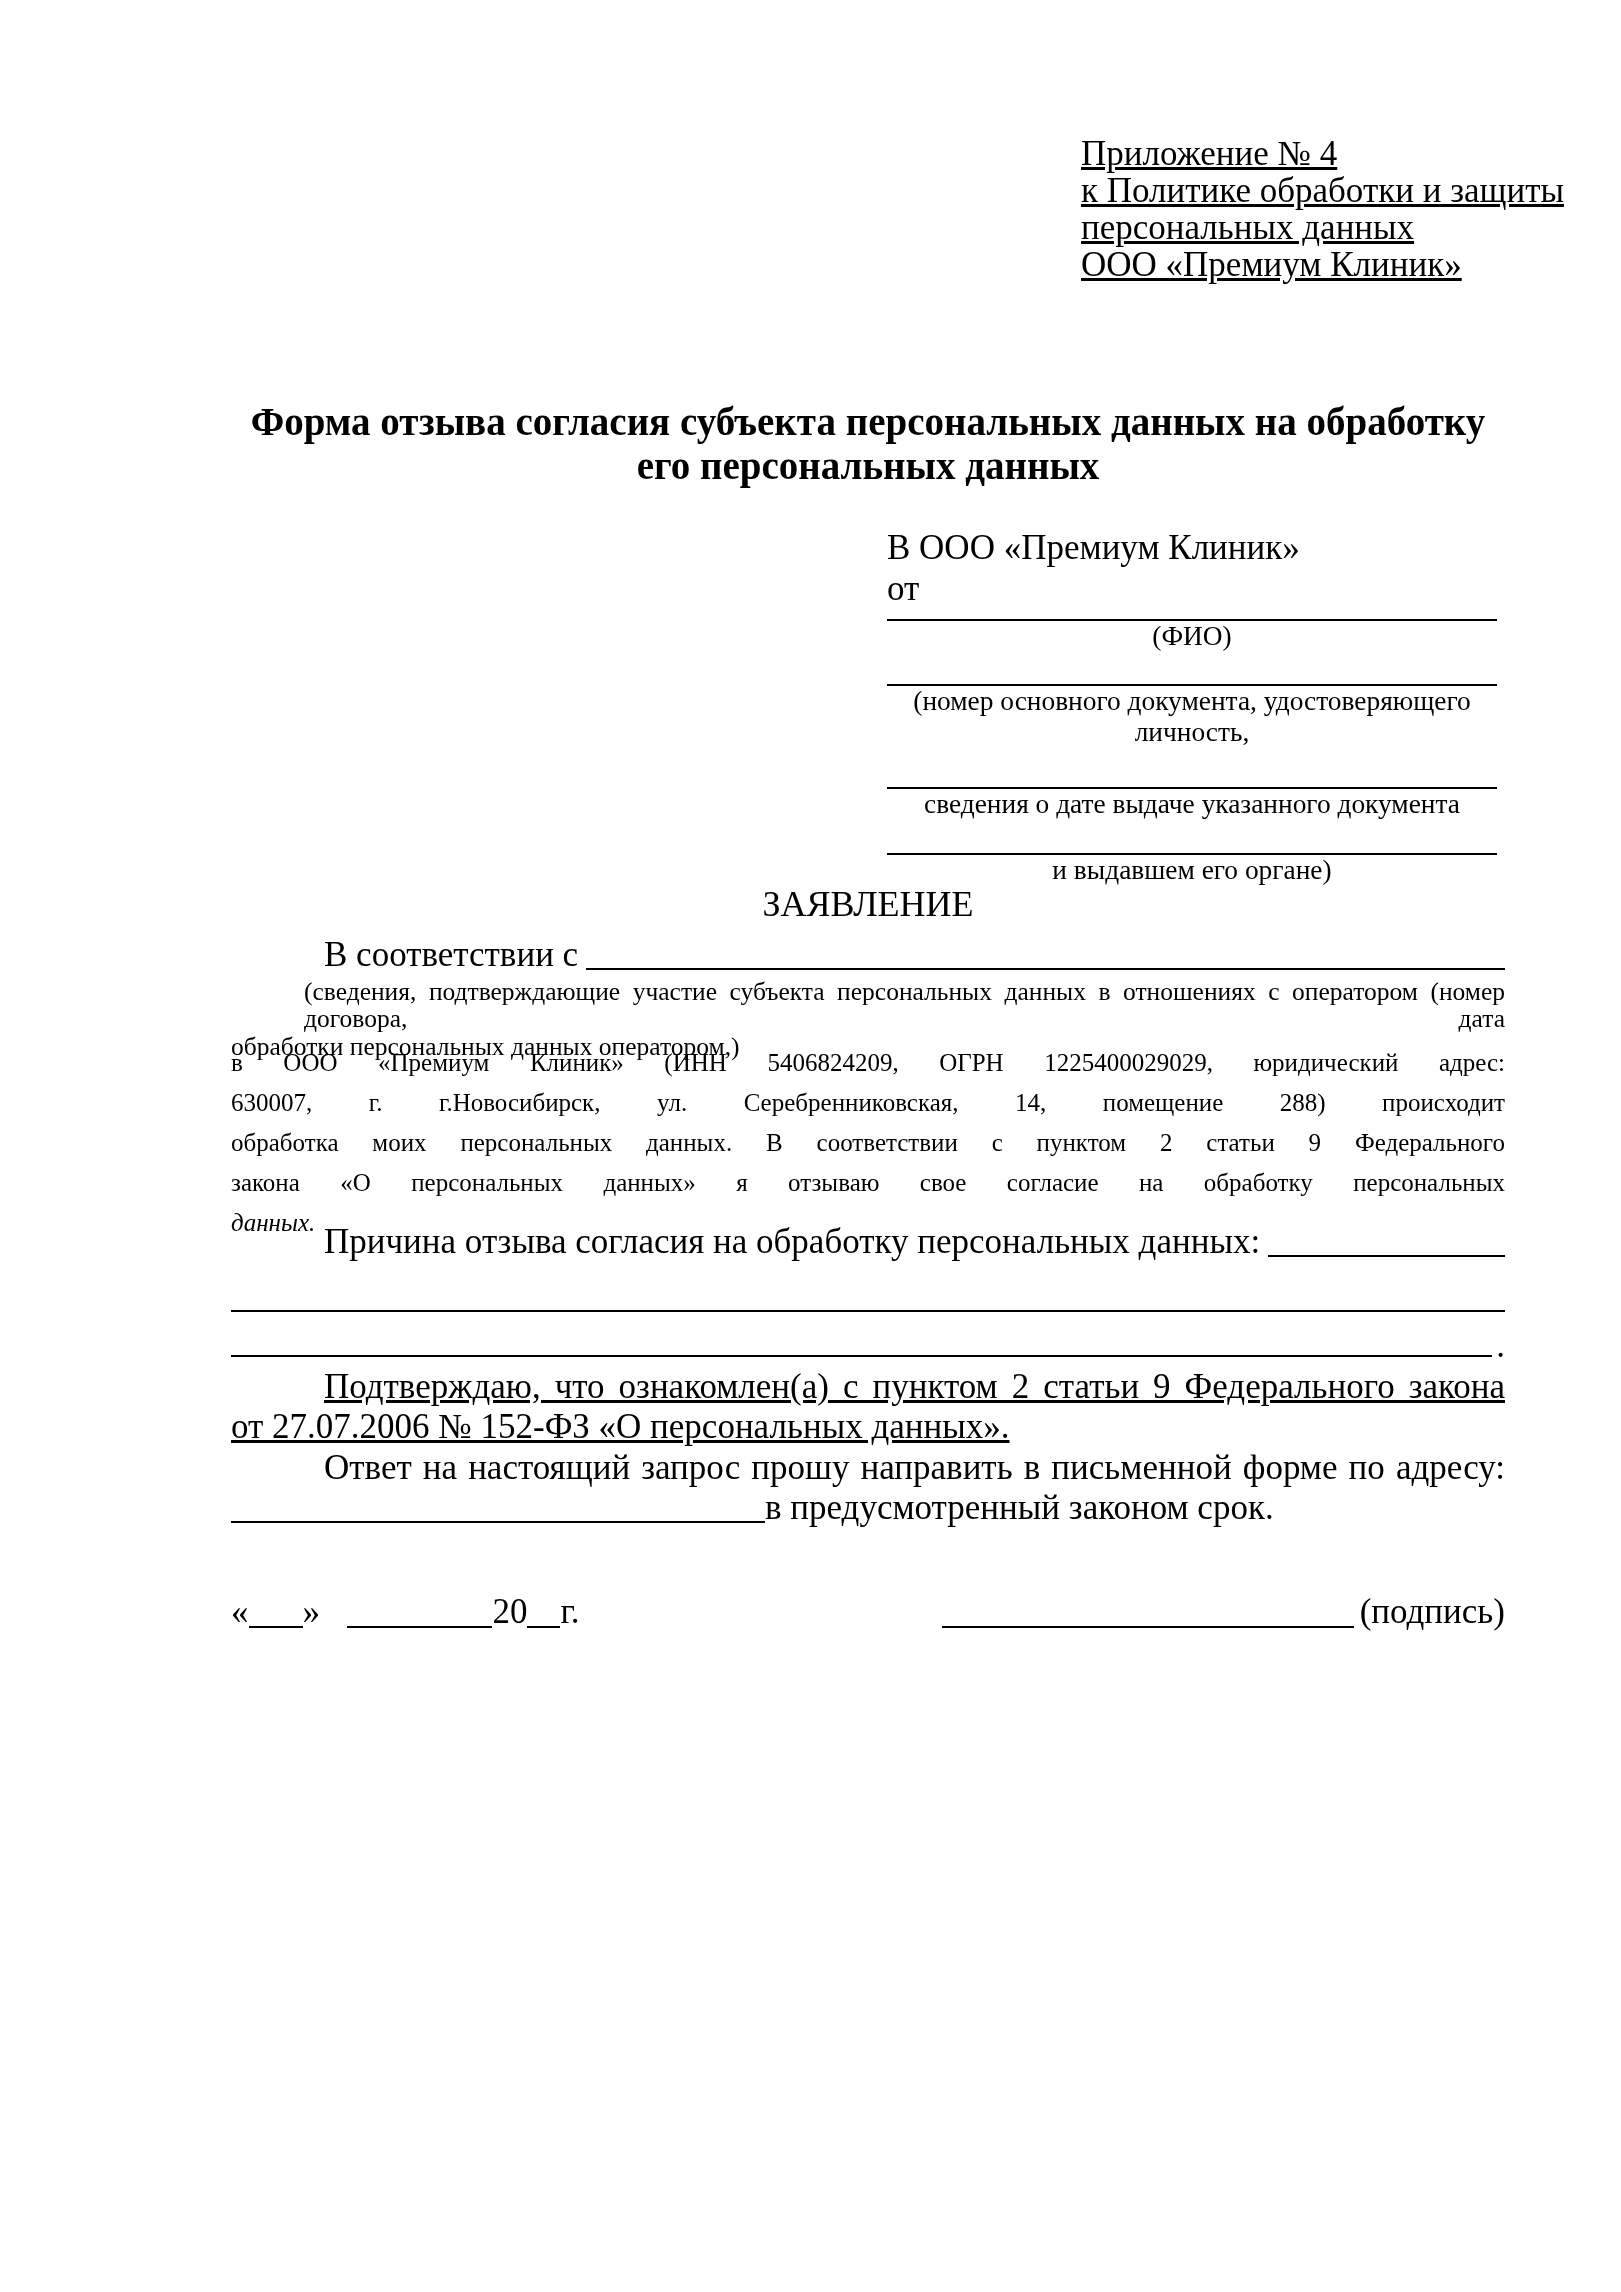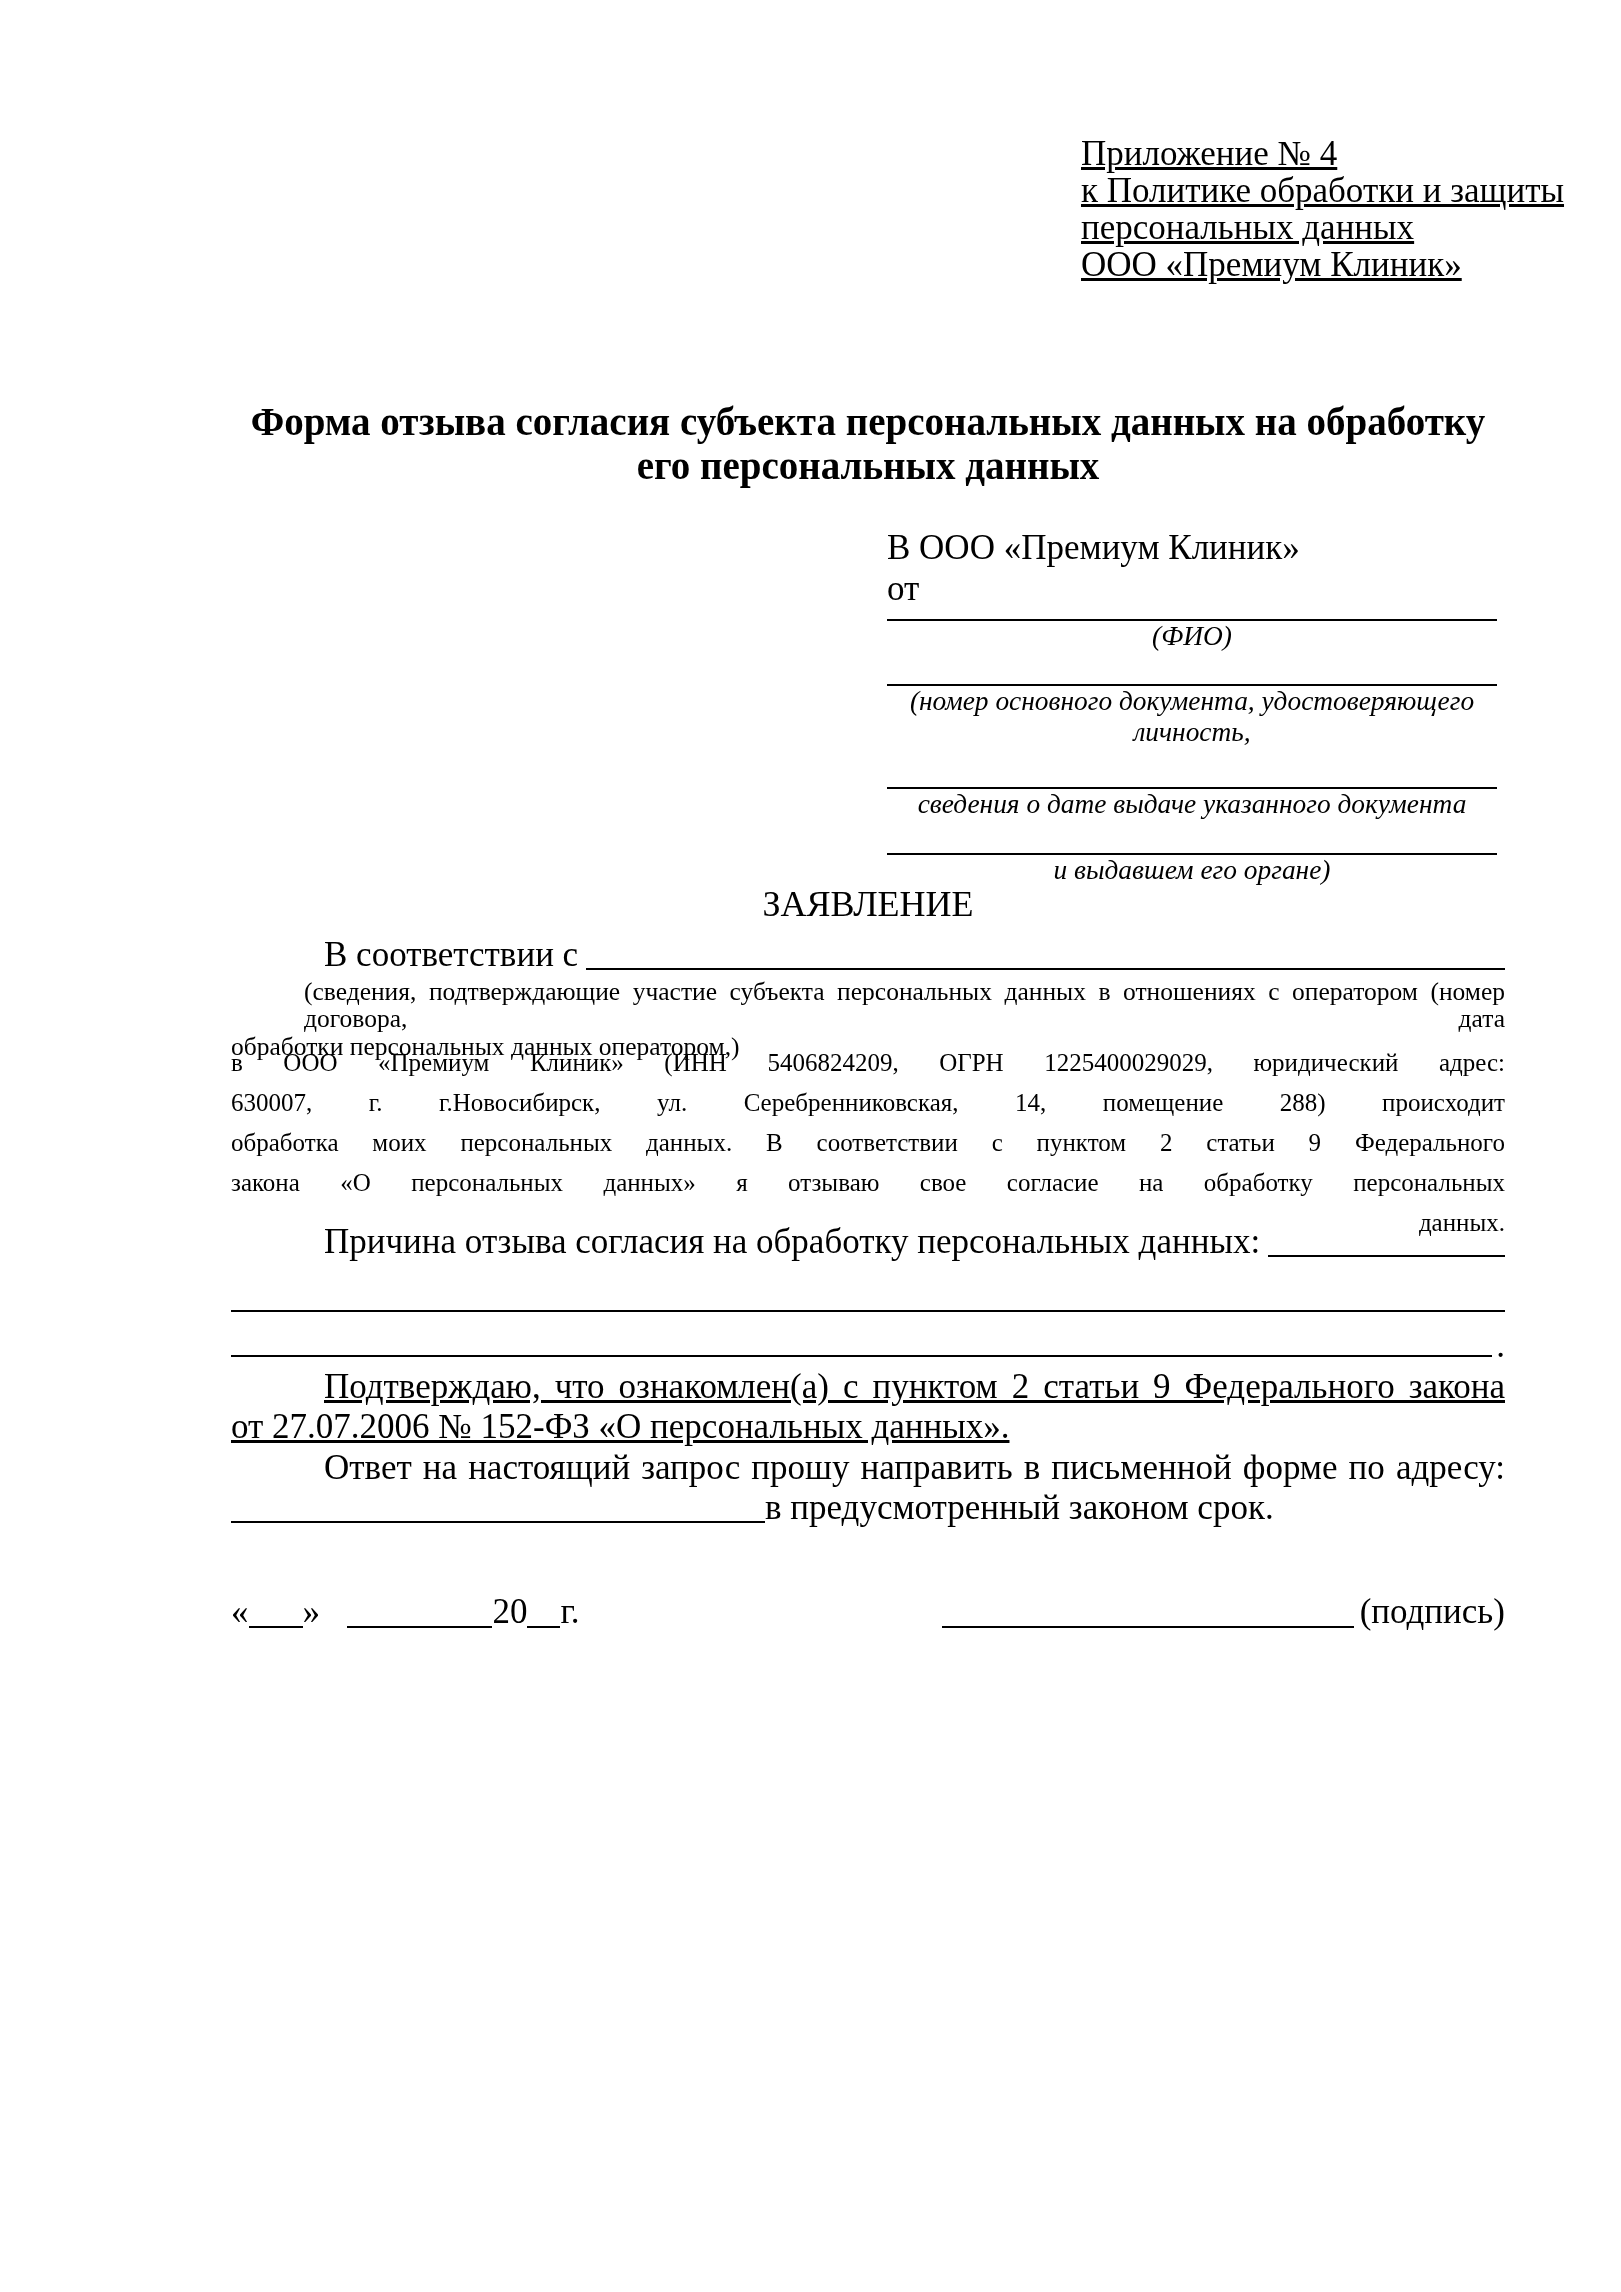--- a/index.html
+++ b/index.html
@@ -17,41 +17,41 @@
   .appendix { left:1081px; top:135px; font-size:35px; line-height:37px; white-space:nowrap;text-decoration:underline; }
 
   
   .doc-title { left:231px; top:400px; width:1274px; text-align:center;
                font-weight:bold; font-size:39px; line-height:44px; }
 
   
   .addressee { left:887px; top:527px; width:610px; font-size:35px; }
   .addr-line { line-height:41px; }
   .rule { border-top:2.9px solid #000; height:0; }
-  .cap { text-align:center; font-size:27.4px; line-height:31px;font-style:italic; }
+  .cap { text-align:center; font-size:27.4px; line-height:31px; }
   .mt10 { margin-top:9.8px; } .mt33 { margin-top:32px; }
   .mt40 { margin-top:39px; } .mt34 { margin-top:33px; }
 
   .heading { left:231px; top:885px; width:1274px; text-align:center; font-size:36px; line-height:39px; }
 
   .content { left:231px; width:1274px; }
 
   
   .accordance { top:935px; display:flex; height:40px; line-height:40px; }
   .accordance .lead { margin-left:93px; white-space:nowrap; }
   .fill { flex:1 1 auto; border-bottom:2.9px solid #000; margin-bottom:4.9px; margin-left:7.8px; }
 
   .footnote { top:978px; font-size:25.5px; line-height:27.4px; }
   .footnote .fl { text-align:justify; text-align-last:justify; }
   .footnote .fl.first { padding-left:73px; }
   .footnote .fl.last { text-align-last:left; }
 
   .bodypar { top:1043px; font-size:25px; line-height:40px; }
   .jline { text-align:justify; text-align-last:justify; }
-  .jline-last { text-align:right; }
+  .jline-last { text-align:left;font-style:italic; }
 
   .reason { top:1222px; display:flex; height:40px; line-height:40px; }
   .reason .lead { margin-left:93px; white-space:nowrap; }
 
   .rule-full-1 { top:1310px; }
   .rule2row { top:1330px; display:flex; height:31px; align-items:flex-end; line-height:31px; }
   .rule2row .fill { margin-left:0; margin-bottom:3.9px; }
   .rule2row .dot { padding-left:3.9px; }
 
   .confirm { top:1367px; font-size:35px; line-height:40px;text-decoration:underline; }

